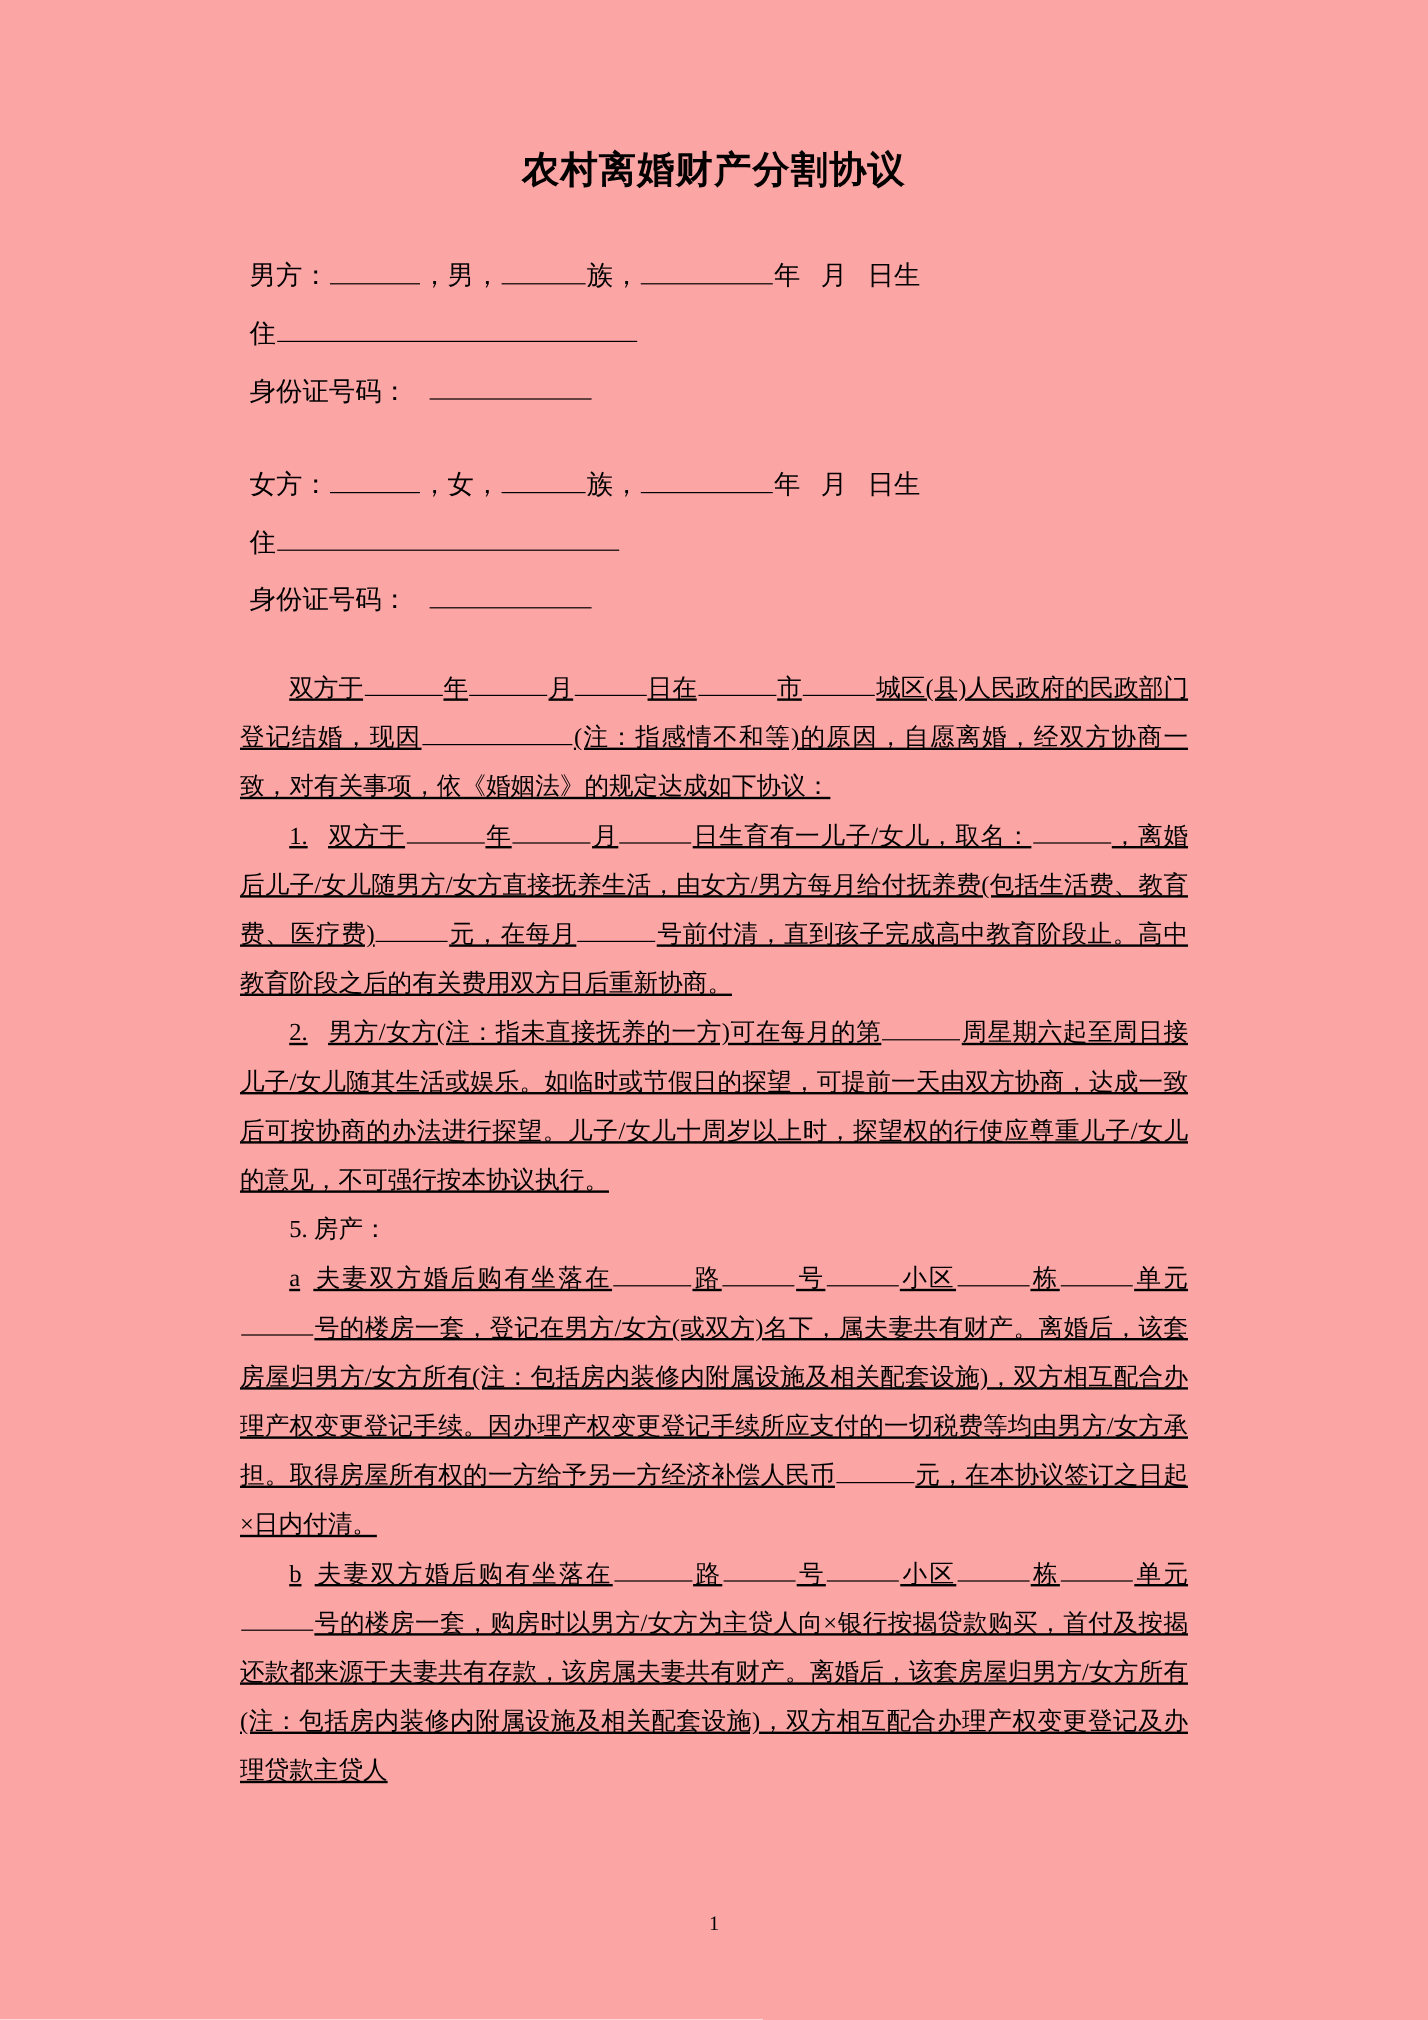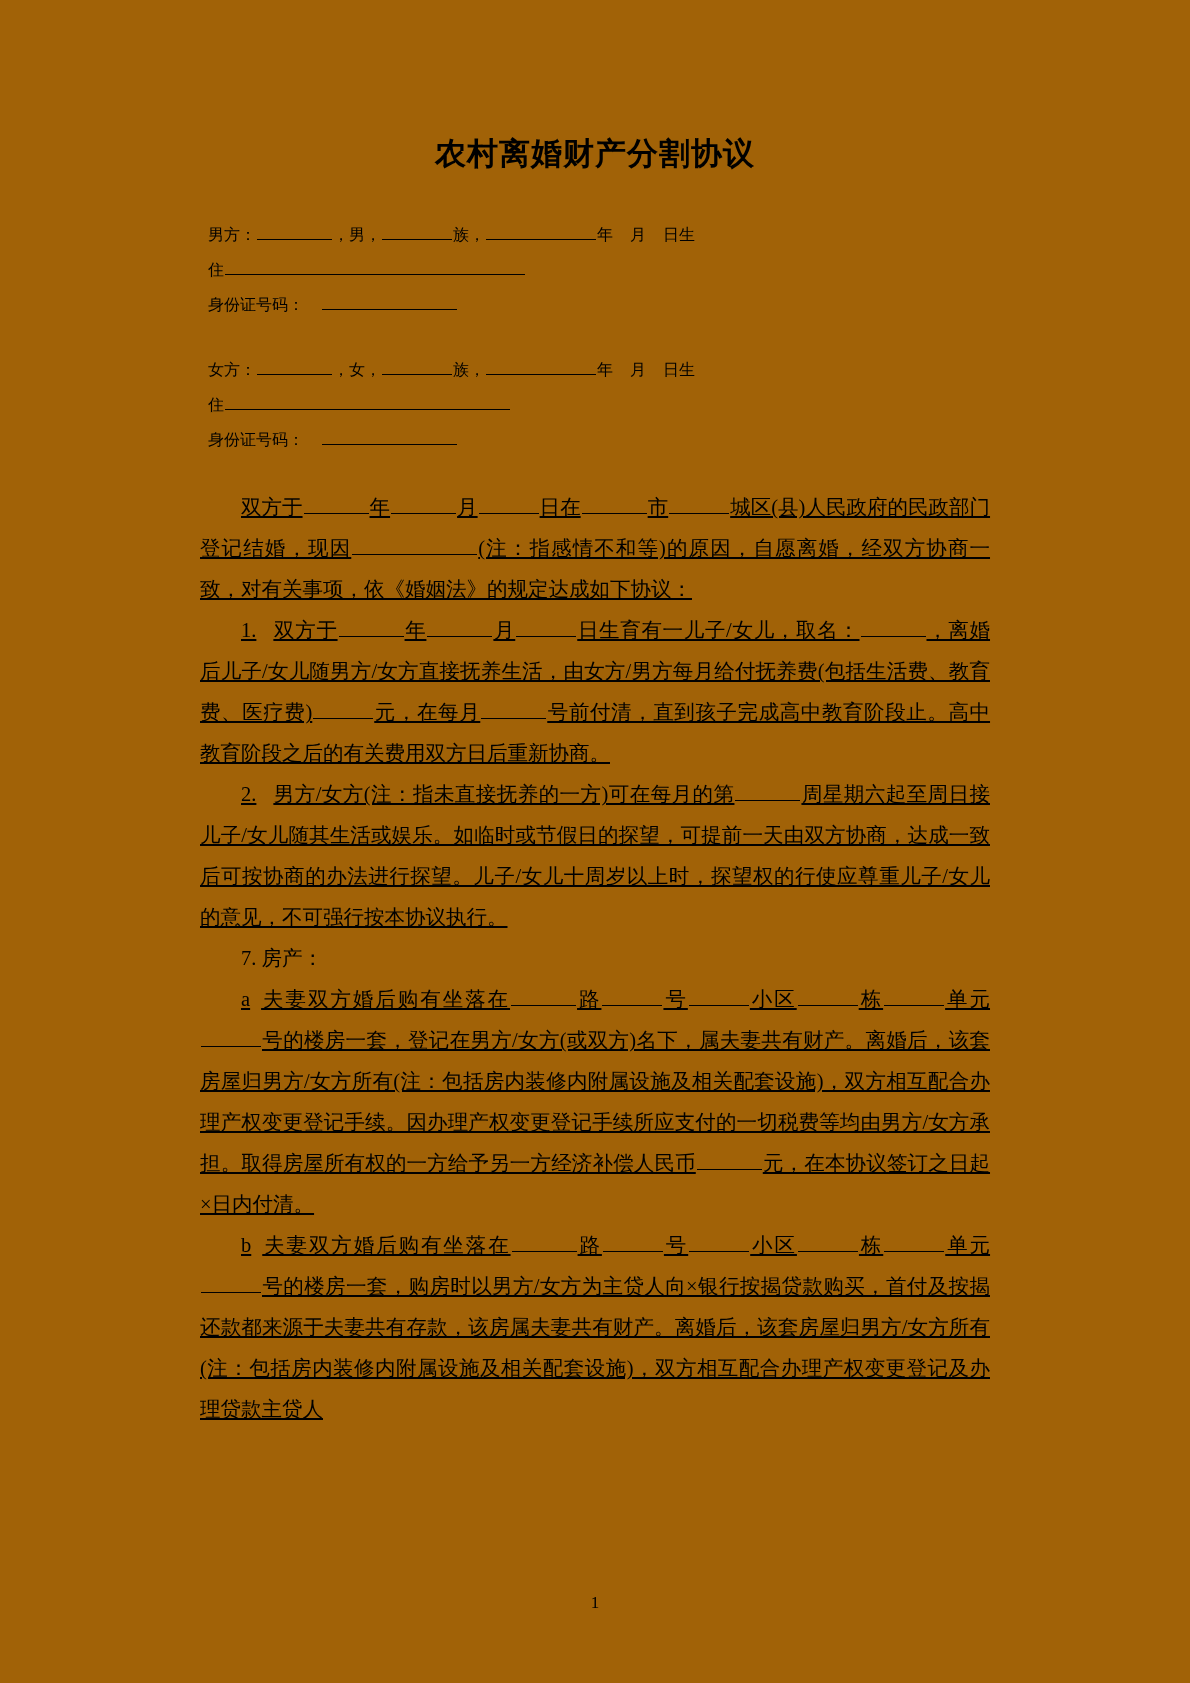--- a/index.html
+++ b/index.html
@@ -9,42 +9,42 @@
   }
   body {
     font-family: "Liberation Serif", "DejaVu Serif", serif;
     color: #000000;
   }
   .page {
     position: relative;
     width: 1190px;
     height: 1683px;
     margin: 0 auto;
-    background: #a16207;
+    background: #fca5a5;
     box-sizing: border-box;
-    padding: 12px;
+    padding: 0;
     overflow: hidden;
   }
   .doc-title {
     text-align: center;
     font-size: 31px;
     font-weight: bold;
     letter-spacing: 1px;
     margin: 0;
     padding-top: 123px;
     line-height: 1.2;
     font-family: "Liberation Sans", "DejaVu Sans", sans-serif;
   }
   .body-area {
     margin: 0 auto;
     width: 790px;
     padding-top: 46px;
   }
   .party-block {
-    font-size: 16px;
+    font-size: 22px;
     line-height: 2.18;
   }
   .party-line {
     white-space: nowrap;
   }
   .party-indent {
     padding-left: 8px;
   }
   .gap-mid { height: 30px; }
   .blank {
@@ -135,21 +135,21 @@
 
     <p class="para indent2"><span>双方于</span><span class="blank b-65"></span><span>年</span><span class="blank b-65"></span><span>月</span><span class="blank b-60"></span><span>日在</span><span class="blank b-65"></span><span>市</span><span class="blank b-60"></span><span>城区(县)人民政府的民政部门登记结婚，现因</span><span class="blank b-125"></span><span>(注：指感情不和等)的原因，自愿离婚，经双方协商一致，对有关事项，依《婚姻法》的规定达成如下协议：</span></p>
 
 
 
     <p class="para indent2"><span>1.</span><span class="sp-wide"></span><span>双方于</span><span class="blank b-65"></span><span>年</span><span class="blank b-65"></span><span>月</span><span class="blank b-60"></span><span>日生育有一儿子/女儿，取名：</span><span class="blank b-65"></span><span>，离婚后儿子/女儿随男方/女方直接抚养生活，由女方/男方每月给付抚养费(包括生活费、教育费、医疗费)</span><span class="blank b-60"></span><span>元，在每月</span><span class="blank b-65"></span><span>号前付清，直到孩子完成高中教育阶段止。高中教育阶段之后的有关费用双方日后重新协商。</span></p>
 
     <p class="para indent2"><span>2.</span><span class="sp-wide"></span><span>男方/女方(注：指未直接抚养的一方)可在每月的第</span><span class="blank b-65"></span><span>周星期六起至周日接儿子/女儿随其生活或娱乐。如临时或节假日的探望，可提前一天由双方协商，达成一致后可按协商的办法进行探望。儿子/女儿十周岁以上时，探望权的行使应尊重儿子/女儿的意见，不可强行按本协议执行。</span></p>
 
 
-    <p class="clause-head"><span>7. 房产：</span></p>
+    <p class="clause-head"><span>5. 房产：</span></p>
 
     <p class="para indent2"><span>a</span><span class="sp-mid"></span><span>夫妻双方婚后购有坐落在</span><span class="blank b-65"></span><span>路</span><span class="blank b-60"></span><span>号</span><span class="blank b-60"></span><span>小区</span><span class="blank b-60"></span><span>栋</span><span class="blank b-60"></span><span>单元</span><span class="blank b-60"></span><span>号的楼房一套，登记在男方/女方(或双方)名下，属夫妻共有财产。离婚后，该套房屋归男方/女方所有(注：包括房内装修内附属设施及相关配套设施)，双方相互配合办理产权变更登记手续。因办理产权变更登记手续所应支付的一切税费等均由男方/女方承担。取得房屋所有权的一方给予另一方经济补偿人民币</span><span class="blank b-65"></span><span>元，在本协议签订之日起×日内付清。</span></p>
 
     <p class="para indent2"><span>b</span><span class="sp-mid"></span><span>夫妻双方婚后购有坐落在</span><span class="blank b-65"></span><span>路</span><span class="blank b-60"></span><span>号</span><span class="blank b-60"></span><span>小区</span><span class="blank b-60"></span><span>栋</span><span class="blank b-60"></span><span>单元</span><span class="blank b-60"></span><span>号的楼房一套，购房时以男方/女方为主贷人向×银行按揭贷款购买，首付及按揭还款都来源于夫妻共有存款，该房属夫妻共有财产。离婚后，该套房屋归男方/女方所有(注：包括房内装修内附属设施及相关配套设施)，双方相互配合办理产权变更登记及办理贷款主贷人</span></p>
 
   </div>
 
   <div class="page-number">1</div>
 
 </div>

